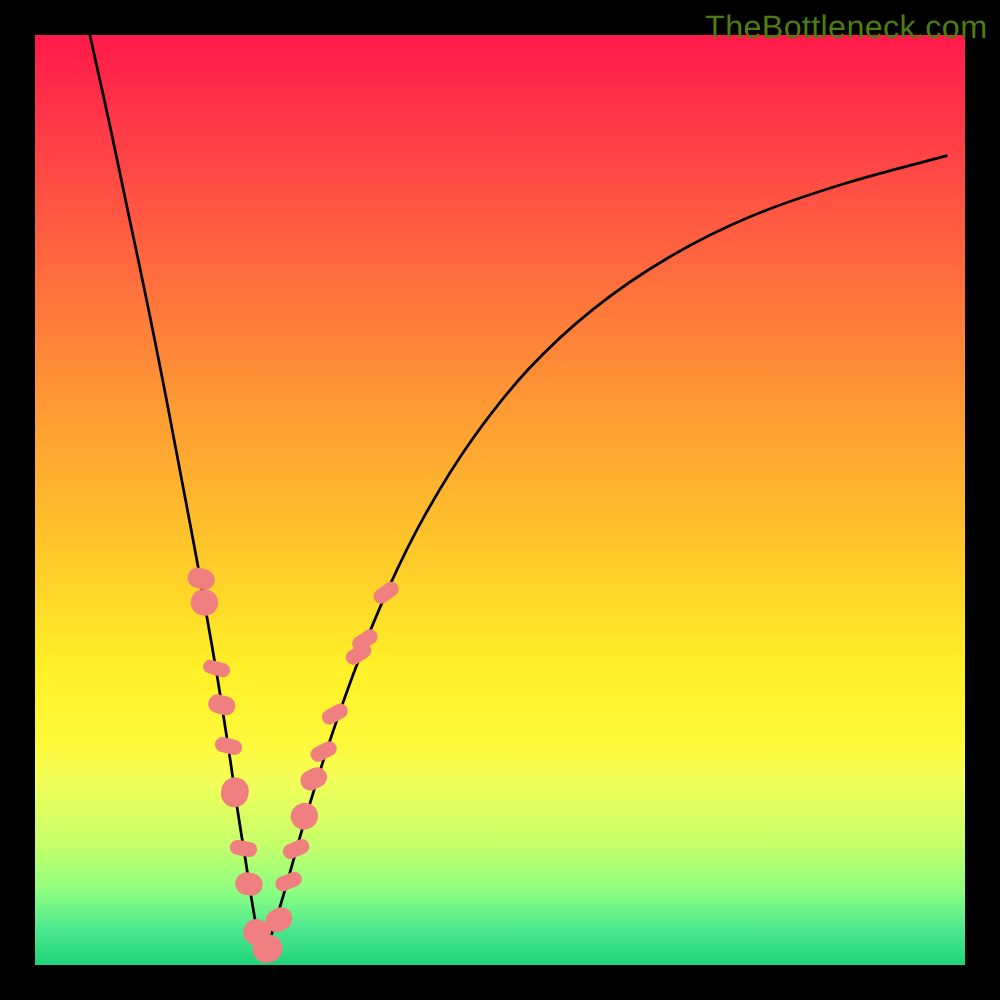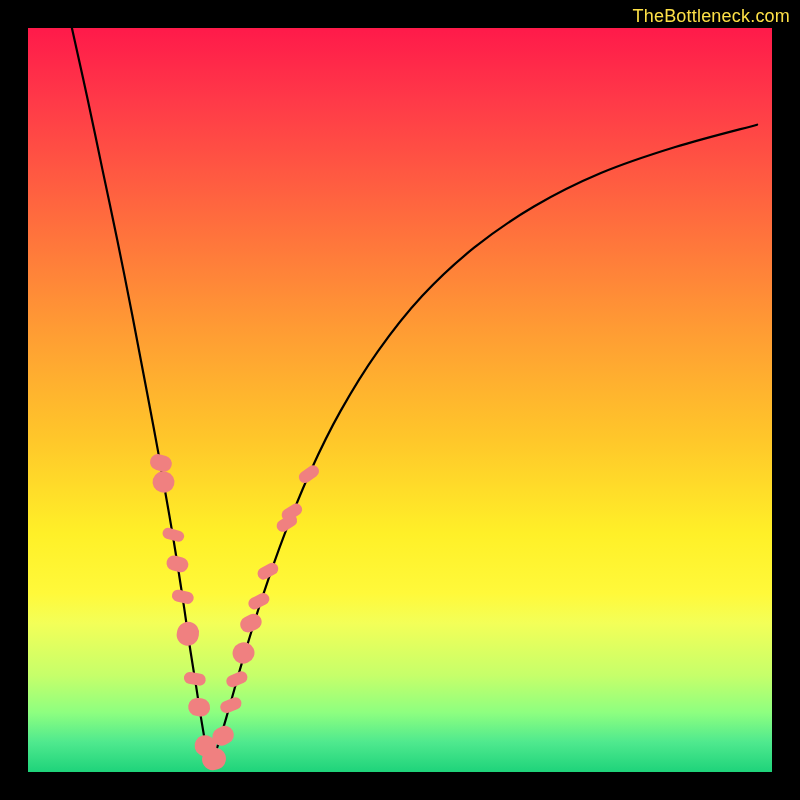--- a/index.html
+++ b/index.html
@@ -29,22 +29,22 @@
       #c6ff6a 87%,
       #8eff80 92%,
       #4fe98e 96%,
       #1ed37a 100%
     );
   }
   .watermark {
     position: absolute;
     top: 6px;
     right: 10px;
-    color: #fde047;
-    font-size: 18px;
+    color: #4d7c0f;
+    font-size: 26px;
     font-weight: 400;
     letter-spacing: 0.2px;
     user-select: none;
   }
   .plot {
     position: absolute;
     left: 28px;
     top: 28px;
     width: 744px;
     height: 744px;

